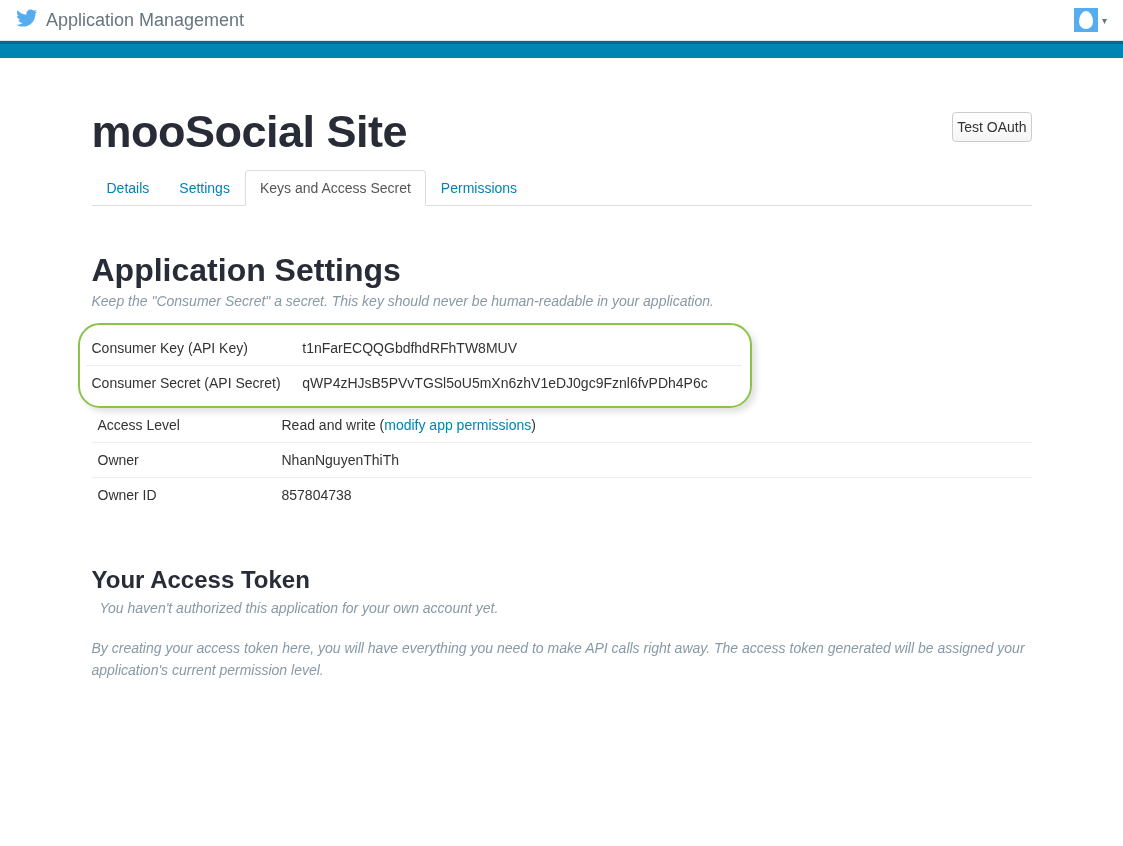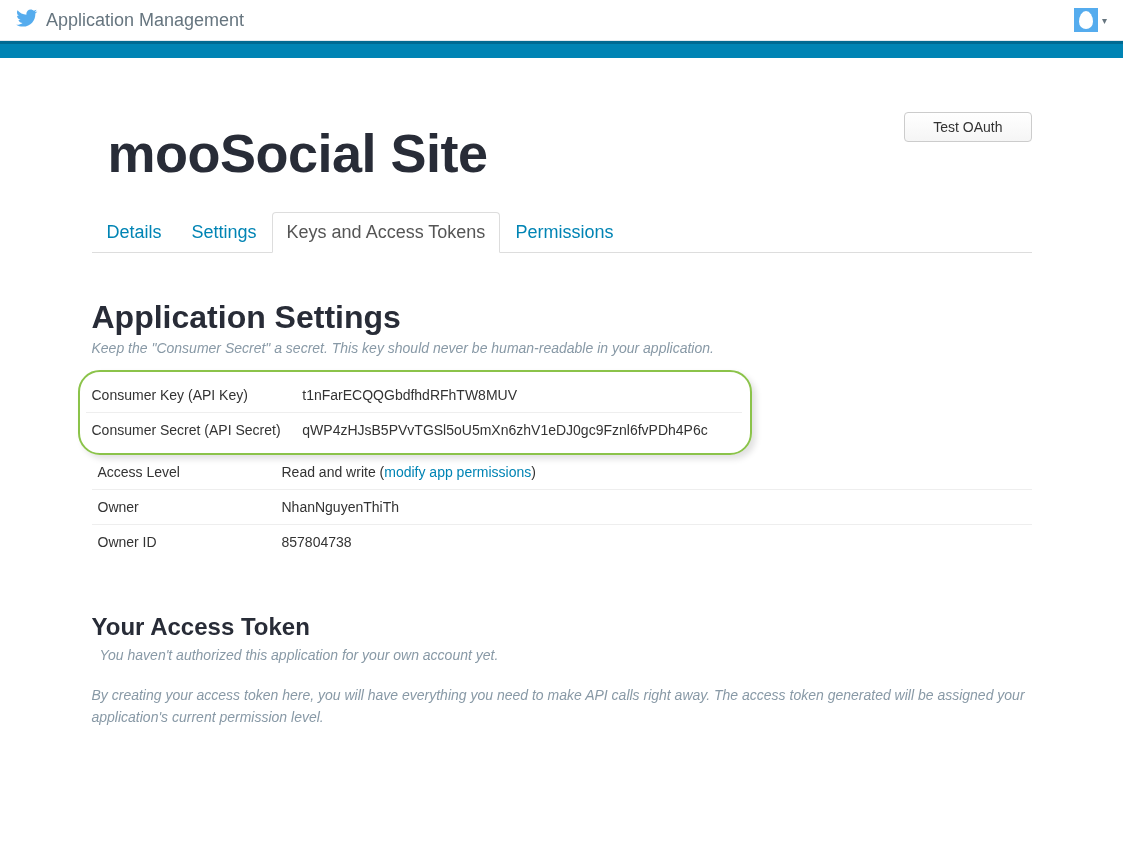--- a/index.html
+++ b/index.html
@@ -7,24 +7,24 @@
   .topbar-left{display:flex;align-items:center;gap:8px;}
   .twitter-bird{width:22px;height:22px;}
   .brand-title{font-size:18px;color:#66757f;font-weight:400;}
   .topbar-right{margin-left:auto;display:flex;align-items:center;gap:4px;}
   .avatar-box{width:24px;height:24px;background:#55acee;display:flex;align-items:center;justify-content:center;}
   .avatar-egg{width:14px;height:18px;background:#fff;border-radius:50% 50% 50% 50%/60% 60% 40% 40%;}
   .caret{font-size:10px;color:#66757f;}
   .blue-bar{height:14px;background:#0084b4;border-top:3px solid #006a92;}
   .container{width:940px;margin:0 auto;padding:0 10px;}
   .header-row{display:flex;align-items:flex-start;margin-top:48px;}
-  .app-title{font-size:54px;font-weight:700;color:#282c37;margin:16px;letter-spacing:-0.5px;}
-  .test-oauth-btn{margin-left:auto;margin-top:6px;background:linear-gradient(#fff,#f5f5f5);border:1px solid #ccc;border-radius:4px;padding:6px 28px;font-size:14px;color:#333;cursor:pointer;}
+  .app-title{font-size:45px;font-weight:700;color:#282c37;margin:0;letter-spacing:-0.5px;}
+  .test-oauth-btn{margin-left:auto;margin-top:6px;background:linear-gradient(#fff,#f5f5f5);border:1px solid #ccc;border-radius:4px;padding:6px 4px;font-size:14px;color:#333;cursor:pointer;}
   .tabs{display:flex;border-bottom:1px solid #ddd;margin-top:12px;}
-  .tab{padding:9px 14px;font-size:18px;color:#0084b4;cursor:pointer;border:1px solid transparent;border-bottom:none;margin-bottom:-1px;}
+  .tab{padding:9px 14px;font-size:14px;color:#0084b4;cursor:pointer;border:1px solid transparent;border-bottom:none;margin-bottom:-1px;}
   .tab.active{color:#555;border-color:#ddd;border-bottom:1px solid #fff;border-radius:4px 4px 0 0;background:#fff;}
   .section-title{font-size:32px;font-weight:700;color:#282c37;margin:46px 0 4px 0;}
   .section-desc{font-size:14px;color:#8899a6;font-style:italic;margin:0 0 14px 0;}
   .highlight-box{border:2.5px solid #8bc34a;border-radius:22px;padding:6px 8px 6px 6px;margin-left:-14px;margin-right:280px;box-shadow:4px 4px 6px rgba(0,0,0,0.12);}
   table.kv{border-collapse:collapse;width:100%;}
   table.kv td{padding:9px 10px 9px 0;font-size:14px;color:#333;border-bottom:1px solid #eee;vertical-align:middle;}
   table.kv tr:last-child td{border-bottom:none;}
   table.kv td.key{white-space:nowrap;padding-left:6px;}
   table.kv td.val{white-space:nowrap;}
   .outside-table{width:480px;margin-top:0;}
@@ -63,21 +63,21 @@
 <div class="container">
 
   <div class="header-row">
     <h1 class="app-title">mooSocial Site</h1>
     <button class="test-oauth-btn">Test OAuth</button>
   </div>
 
   <div class="tabs">
     <div class="tab">Details</div>
     <div class="tab">Settings</div>
-    <div class="tab active">Keys and Access Tokens</div>
+    <div class="tab active">Keys and Access Secret</div>
     <div class="tab">Permissions</div>
   </div>
 
   <h2 class="section-title">Application Settings</h2>
   <p class="section-desc">Keep the "Consumer Secret" a secret. This key should never be human-readable in your application.</p>
 
   <div class="highlight-box">
     <table class="kv">
       <tbody>
           <tr>

